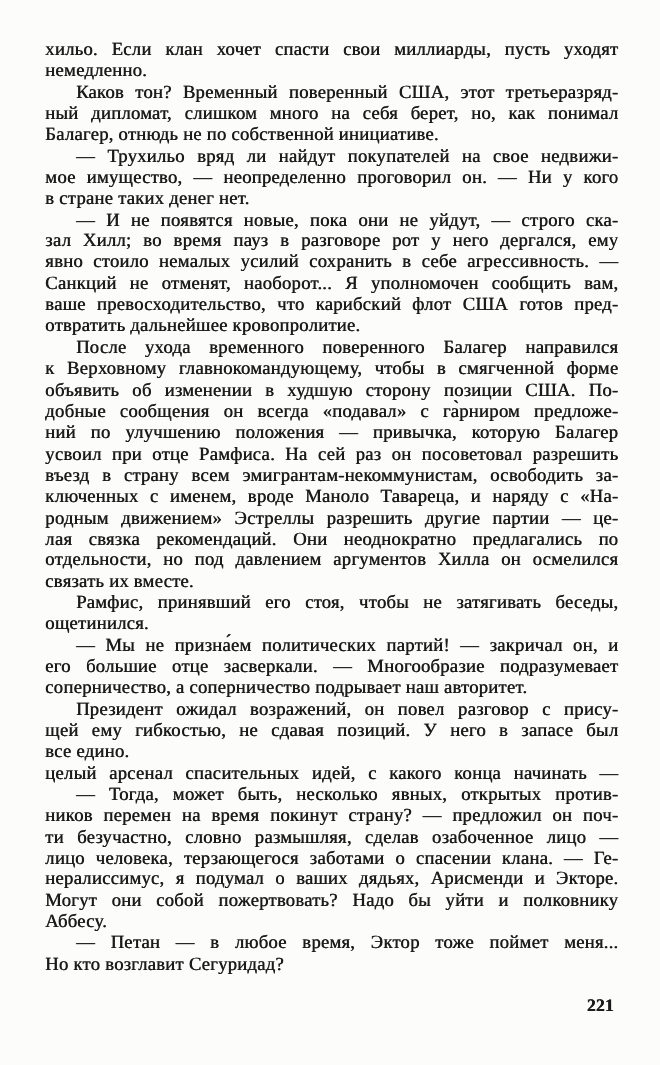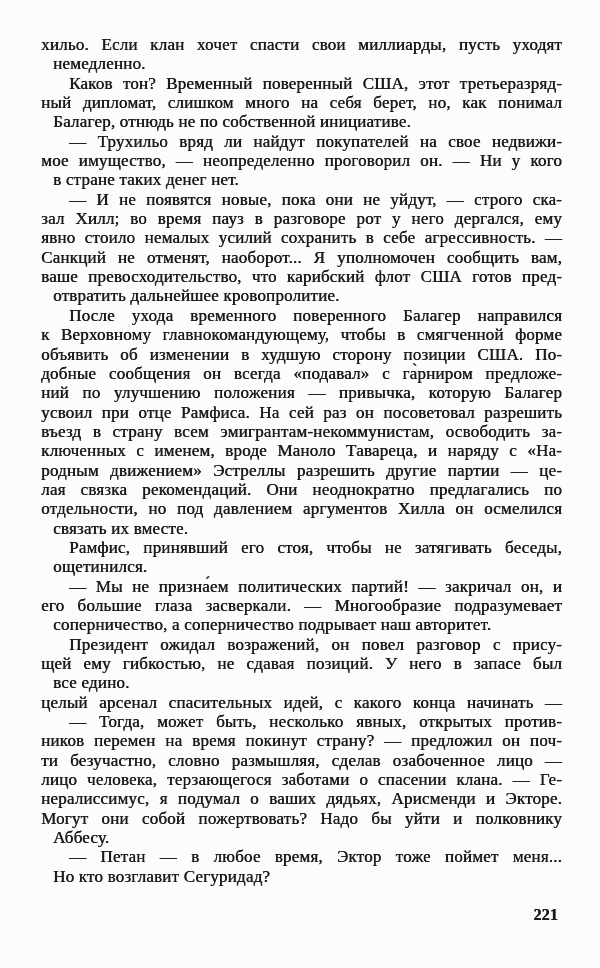--- a/index.html
+++ b/index.html
@@ -24,21 +24,21 @@
     text-shadow: 0.45px 0 0 currentColor; 
     -webkit-font-smoothing: antialiased;
   }
   .text-block { width: 521px; }
   .line {
     text-align: justify;
     text-align-last: justify;
     white-space: normal;
     hyphens: none;
   }
-  .line.last { text-align-last: left; margin-left: 12px; }
+  .line.last { text-align-last: left; }
   .line.first { text-indent: 28px; }
   .page-number {
     margin-top: 19px;
     width: 521px;
     text-align: right;
     padding-right: 4px;
     font-weight: bold;
     font-size: 16px;
   }
 </style>
@@ -69,21 +69,21 @@
       <div class="line">усвоил при отце Рамфиса. На сей раз он посоветовал разрешить</div>
       <div class="line">въезд в страну всем эмигрантам-некоммунистам, освободить за-</div>
       <div class="line">ключенных с именем, вроде Маноло Тавареца, и наряду с «На-</div>
       <div class="line">родным движением» Эстреллы разрешить другие партии — це-</div>
       <div class="line">лая связка рекомендаций. Они неоднократно предлагались по</div>
       <div class="line">отдельности, но под давлением аргументов Хилла он осмелился</div>
       <div class="line last">связать их вместе.</div>
       <div class="line first">Рамфис, принявший его стоя, чтобы не затягивать беседы,</div>
       <div class="line last">ощетинился.</div>
       <div class="line first">— Мы не призна́ем политических партий! — закричал он, и</div>
-      <div class="line">его большие глаза засверкали. — Многообразие подразумевает</div>
+      <div class="line">его большие отце засверкали. — Многообразие подразумевает</div>
       <div class="line last">соперничество, а соперничество подрывает наш авторитет.</div>
       <div class="line first">Президент ожидал возражений, он повел разговор с прису-</div>
       <div class="line">щей ему гибкостью, не сдавая позиций. У него в запасе был</div>
       <div class="line last">все едино.</div>
       <div class="line">целый арсенал спасительных идей, с какого конца начинать —</div>
       <div class="line first">— Тогда, может быть, несколько явных, открытых против-</div>
       <div class="line">ников перемен на время покинут страну? — предложил он поч-</div>
       <div class="line">ти безучастно, словно размышляя, сделав озабоченное лицо —</div>
       <div class="line">лицо человека, терзающегося заботами о спасении клана. — Ге-</div>
       <div class="line">нералиссимус, я подумал о ваших дядьях, Арисменди и Экторе.</div>

